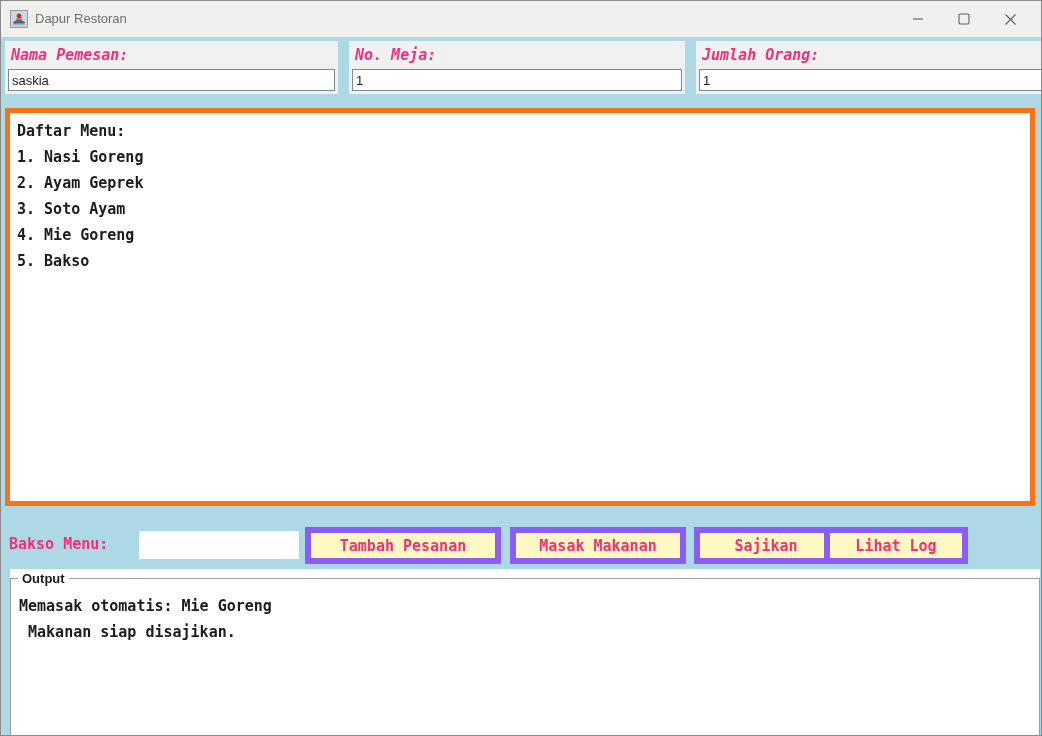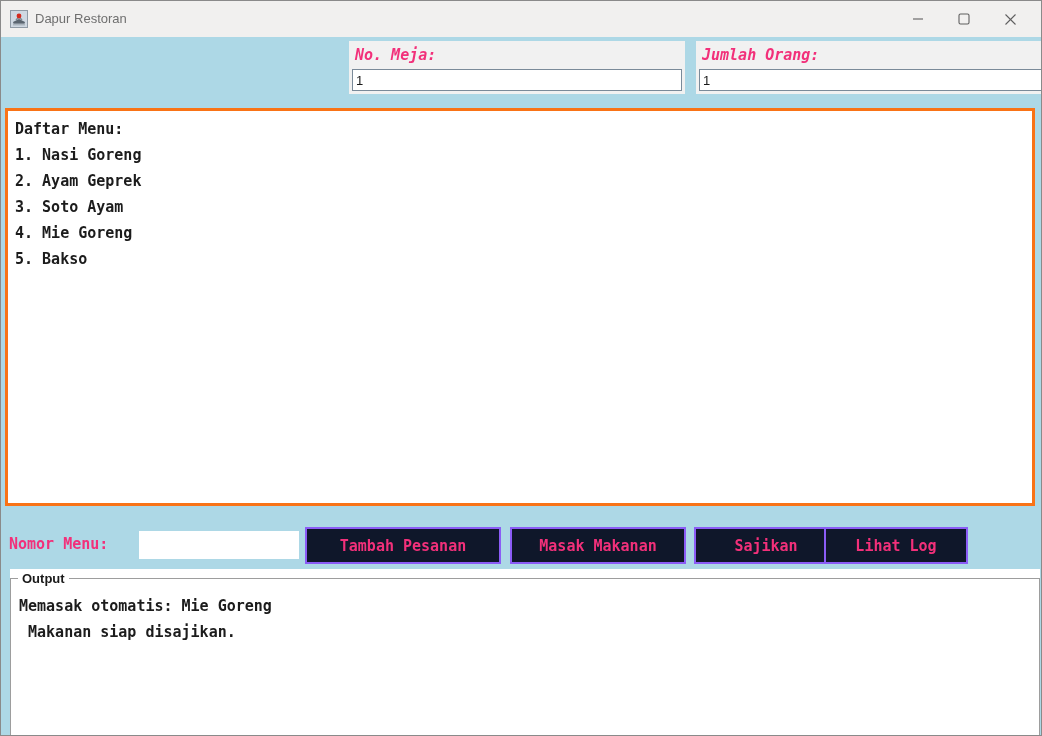--- a/index.html
+++ b/index.html
@@ -84,21 +84,21 @@
     padding: 0 3px;
     outline: none;
   }
 
   
   .menu-area {
     position: absolute;
     left: 4px; top: 107px;
     width: 1030px; height: 398px;
     background: #ffffff;
-    border: 3px solid #f97316;
+    border: 5px solid #f97316;
     padding: 5px 7px;
     font-family: "DejaVu Sans Mono", monospace;
     font-weight: bold;
     font-size: 15px;
     line-height: 26px;
     color: #1c1c1c;
     white-space: pre;
     overflow: hidden;
   }
 
@@ -120,22 +120,22 @@
     background: #ffffff;
     font-family: "Liberation Sans", sans-serif;
     font-size: 13px;
     padding: 0 4px;
     outline: none;
   }
   .action-btn {
     position: absolute;
     top: 526px;
     height: 37px;
-    background: #0f172a;
-    border: 2px solid #8b5cf6;
+    background: #fef9c3;
+    border: 6px solid #8b5cf6;
     font-family: "DejaVu Sans Mono", monospace;
     font-weight: bold;
     font-size: 15px;
     color: #f2307a;
     cursor: default;
   }
   .action-btn.b0 { left: 304px; width: 196px; }
   .action-btn.b1 { left: 509px; width: 176px; }
   .action-btn.b2 { left: 693px; width: 144px; }
   .action-btn.b3 { left: 823px; width: 144px; }
@@ -207,39 +207,43 @@
       </button>
       <button class="win-btn" aria-label="Close">
         <svg width="13" height="13" viewBox="0 0 13 13">
             <line x1="1.5" y1="1.5" x2="11.5" y2="11.5" stroke="#5f5f5f" stroke-width="1.1"></line>
             <line x1="11.5" y1="1.5" x2="1.5" y2="11.5" stroke="#5f5f5f" stroke-width="1.1"></line>
           </svg>
       </button>
     </div>
   </div>
 
+  <div class="field-panel p0">
+    <span class="field-label">Nama Pemesan:</span>
+    <input class="field-input" type="text" value="saskia" style="">
+  </div>
 
   <div class="field-panel p1">
     <span class="field-label">No. Meja:</span>
     <input class="field-input" type="text" value="1" style="">
   </div>
 
   <div class="field-panel p2">
     <span class="field-label">Jumlah Orang:</span>
     <input class="field-input" type="text" value="1" style="">
   </div>
 
   <div class="menu-area">Daftar Menu:
 1. Nasi Goreng
 2. Ayam Geprek
 3. Soto Ayam
 4. Mie Goreng
 5. Bakso</div>
 
-  <span class="order-label">Nomor Menu:</span>
+  <span class="order-label">Bakso Menu:</span>
   <input class="order-input" type="text" value="" style="">
 
   <button class="action-btn b0">Tambah Pesanan</button>
   <button class="action-btn b1">Masak Makanan</button>
   <button class="action-btn b2">Sajikan</button>
   <button class="action-btn b3">Lihat Log</button>
 
   <div class="output-panel">
     <div class="output-borderline"></div>
     <span class="output-title">Output</span>

